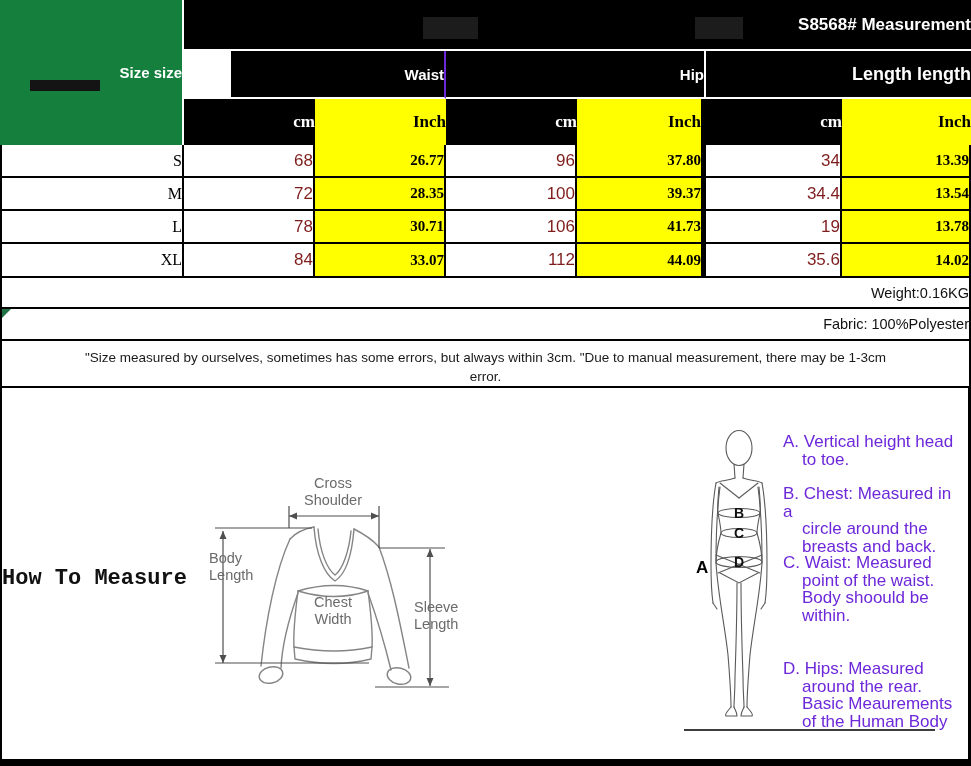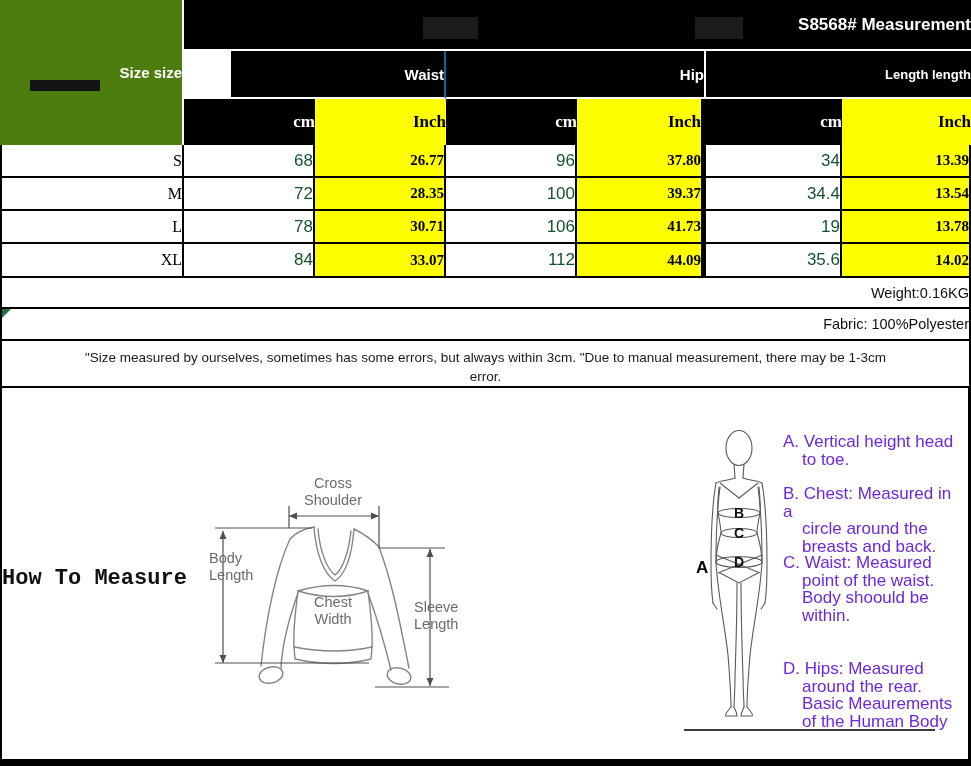--- a/index.html
+++ b/index.html
@@ -6,39 +6,39 @@
   body { background:#ffffff; }
   .stage { position:relative; width:971px; height:766px; background:#fff;
            font-family:"Liberation Sans", sans-serif; overflow:hidden; }
 
   
   .mtable { position:absolute; top:0; left:0; width:971px; display:grid;
             grid-template-columns:184px 131px 131px 131px 129px 136px 129px;
             grid-template-rows:51px 48px 46px 33px 33px 33px 34px 31px 32px 47px; }
   .cell { display:flex; align-items:center; justify-content:flex-end; }
 
-  .c-size { grid-row:1/4; grid-column:1; background:#4d7c0f; color:#fff;
+  .c-size { grid-row:1/4; grid-column:1; background:#15803d; color:#fff;
             font-size:15px; font-weight:700; border-right:2px solid #fff; position:relative; }
   .c-title { grid-row:1; grid-column:2/8; background:#000; color:#fff; font-weight:700;
              font-size:17px; border-bottom:2px solid #fff; position:relative; }
   .wm { position:absolute; background:#1c1c1c; }
   .c-group { background:#000; color:#fff; font-weight:700; font-size:15px;
              border-bottom:2px solid #fff; grid-row:2; }
-  .c-group.g-waist { grid-column:2/4; border-right:2px solid #0369a1;margin-left:47px; }
+  .c-group.g-waist { grid-column:2/4; border-right:2px solid #6d28d9;margin-left:47px; }
   .c-group.g-hip   { grid-column:4/6; border-right:2px solid #fff; }
-  .c-group.g-len   { grid-column:6/8; font-size:13px; }
+  .c-group.g-len   { grid-column:6/8; font-size:18px; }
 
   .c-unit { grid-row:3; font-family:"Liberation Serif", serif; font-weight:700; font-size:17px; }
   .c-unit.u-cm { background:#000; color:#fff; }
   .c-unit.u-inch { background:#ffff00; color:#000; }
   .u2{grid-column:2}.u3{grid-column:3}.u4{grid-column:4}.u5{grid-column:5}.u6{grid-column:6}.u7{grid-column:7}
   .thickr { border-right:5px solid #000 !important; }
 
   .c-data { background:#fff; border-right:2px solid #000; border-bottom:2px solid #000;
-            font-size:17px; color:#14532d; }
+            font-size:17px; color:#7f1d1d; }
   .c-data.d-size { border-left:2px solid #000; font-family:"Liberation Serif", serif;
                    font-size:16px; color:#000; }
   .c-data.d-inch { background:#ffff00; font-family:"Liberation Serif", serif;
                    font-weight:700; font-size:15px; color:#000; }
 
   .c-full { grid-column:1/8; background:#fff; border-left:2px solid #000;
             border-right:2px solid #000; border-bottom:2px solid #000; color:#111; }
   .c-weight { grid-row:8; font-size:14.5px; }
   .c-fabric { grid-row:9; font-size:14.5px; position:relative; }
   .c-fabric::before { content:""; position:absolute; left:0; top:0; width:0; height:0;

